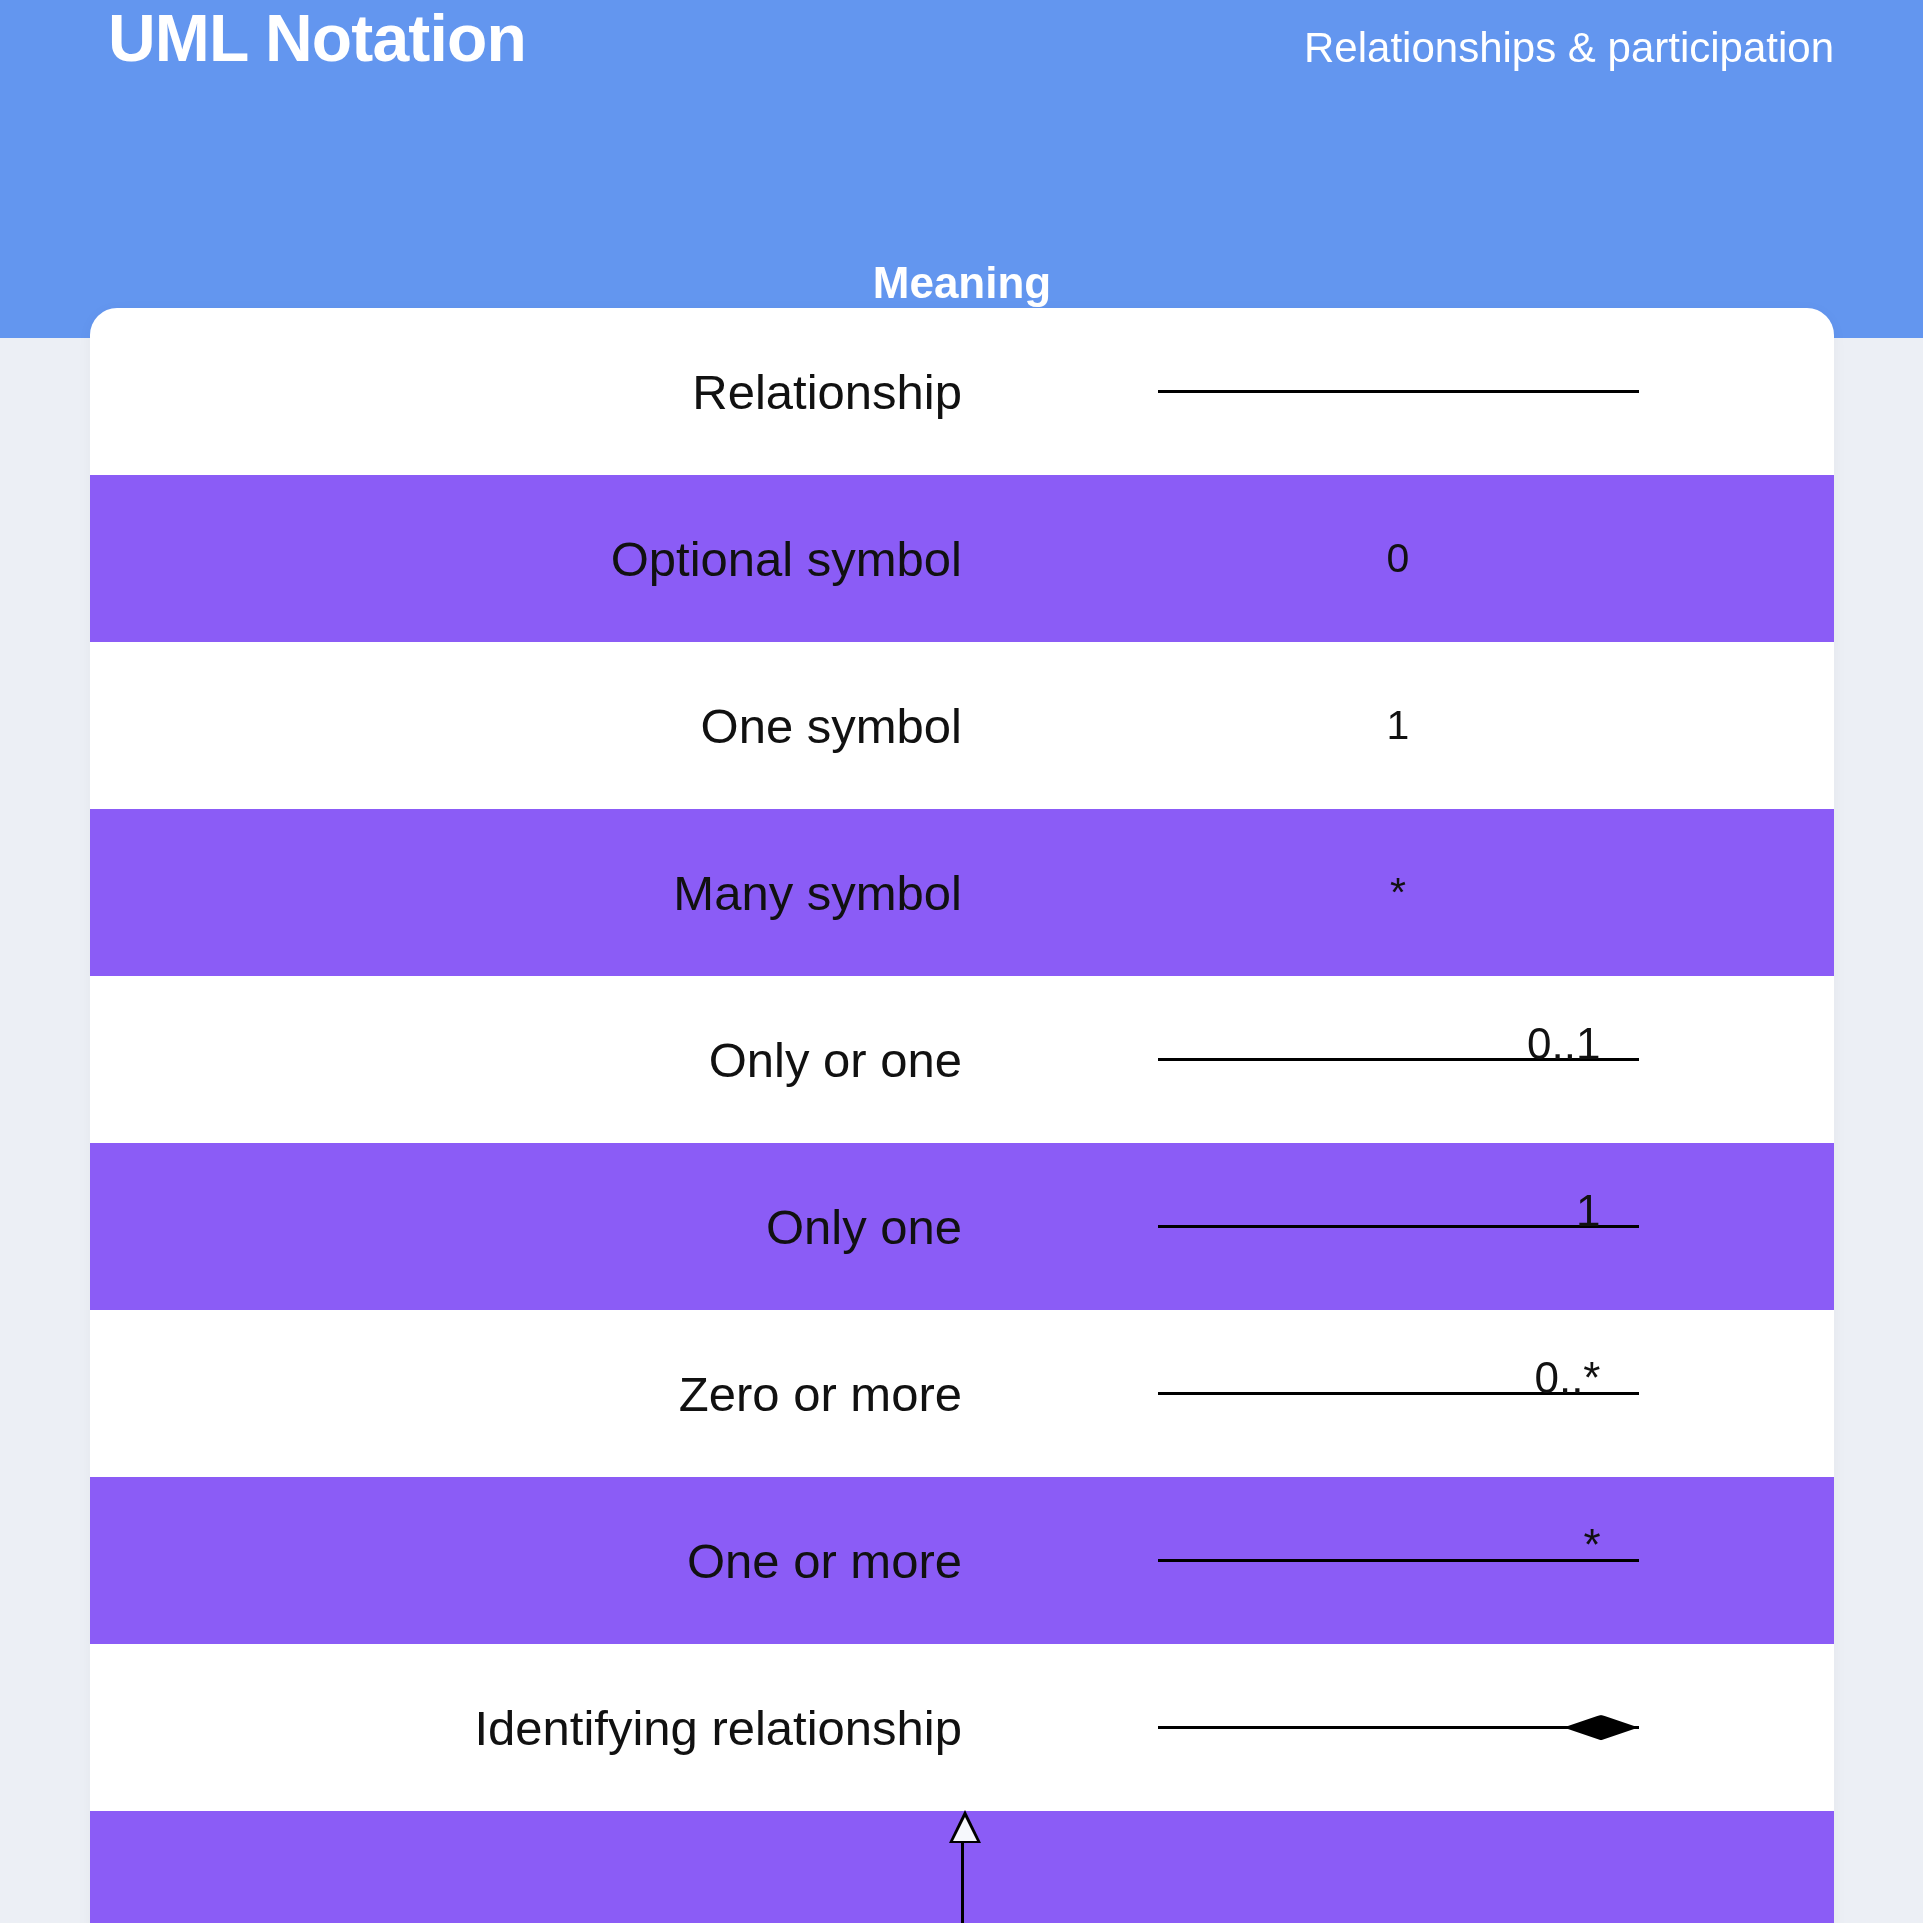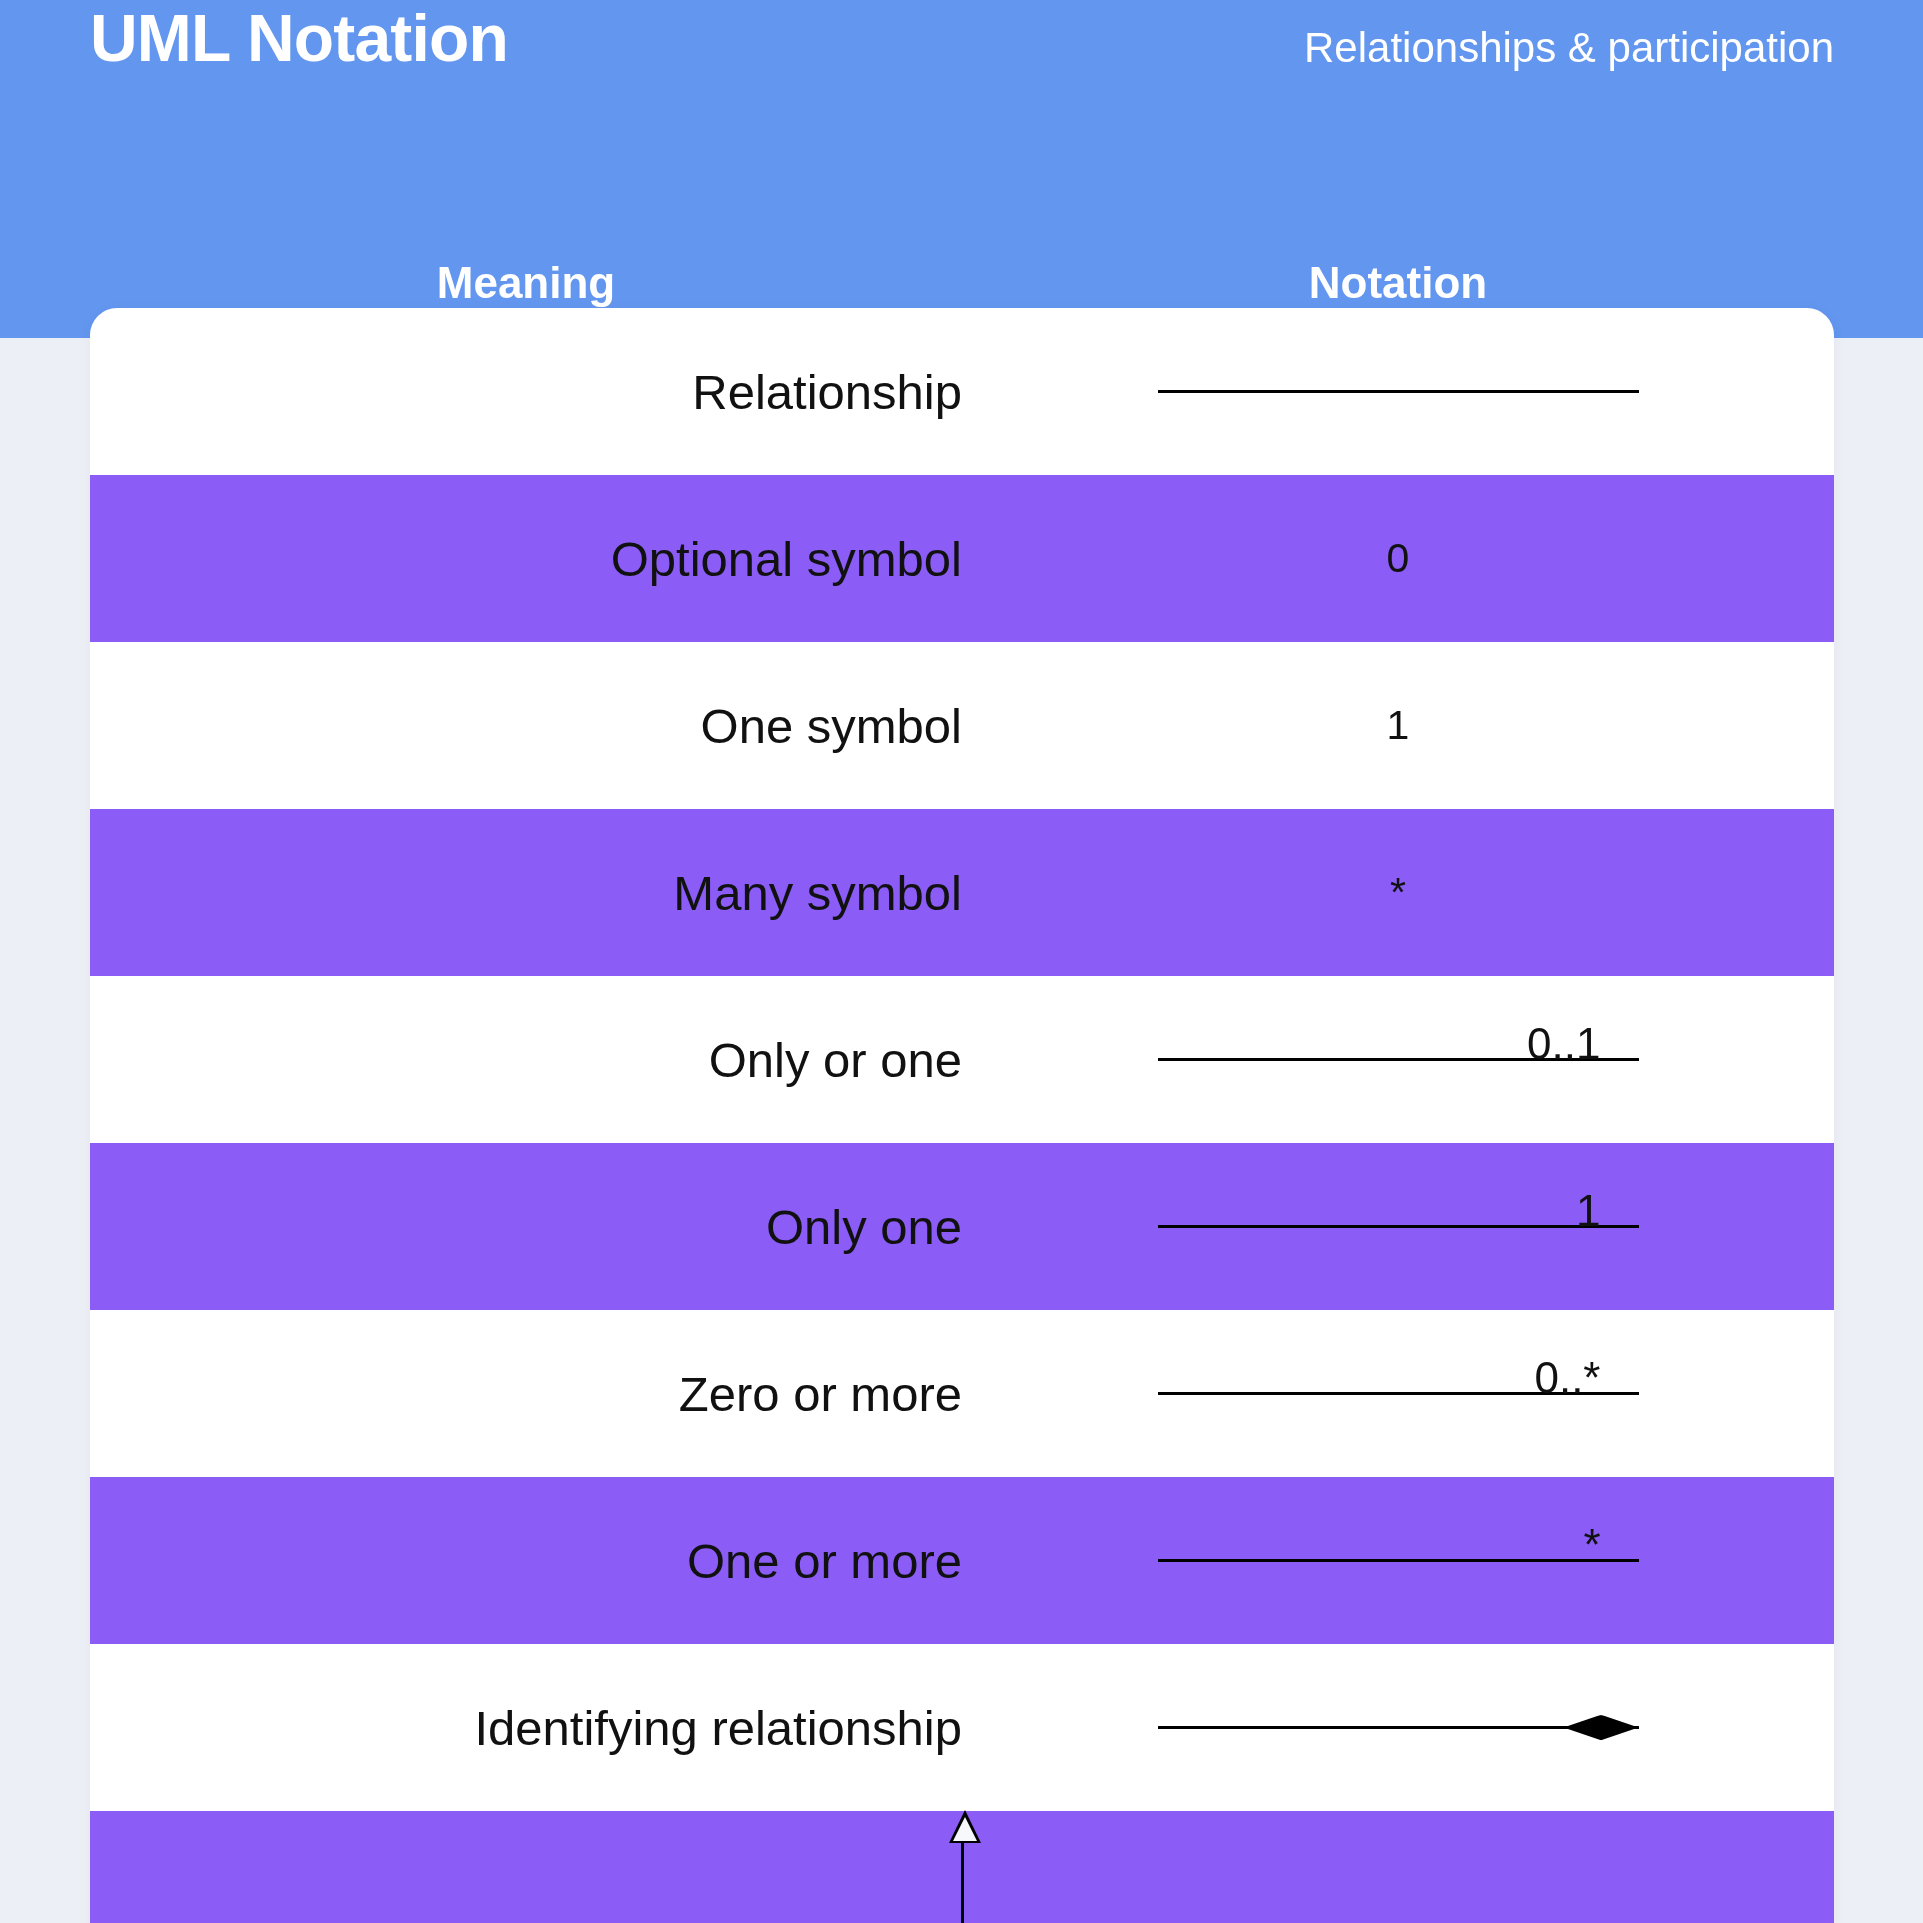--- a/index.html
+++ b/index.html
@@ -20,20 +20,21 @@
   .header-top {
     display: flex;
     justify-content: space-between;
     align-items: flex-start;
     padding-top: 0px;
   }
   .title {
     font-size: 66px;
     font-weight: 800;
     letter-spacing: -0.8px;
+    margin-left: 18px;
   }
   .subtitle {
     font-size: 42px;
     font-weight: 400;
     margin-top: 24px;
   }
   .col-headers {
     display: flex;
     position: absolute;
     bottom: 30px;
@@ -165,21 +166,20 @@
 </head>
 <body>
 
 <div class="header">
   <div class="header-top">
     <div class="title">UML Notation</div>
     <div class="subtitle">Relationships &amp; participation</div>
   </div>
   <div class="col-headers">
     <div>Meaning</div>
-    <div>Notation</div>
   </div>
 </div>
 
 <div class="card">
 
   <div class="row">
     <div class="cell-meaning">Relationship</div>
     <div class="cell-notation">
       <div class="line"></div>
     </div>

